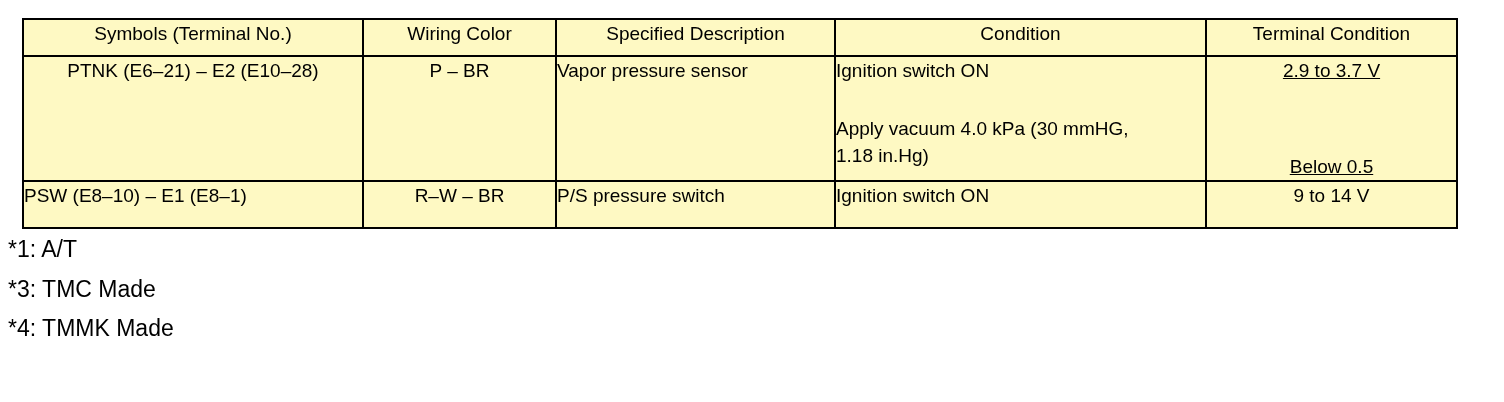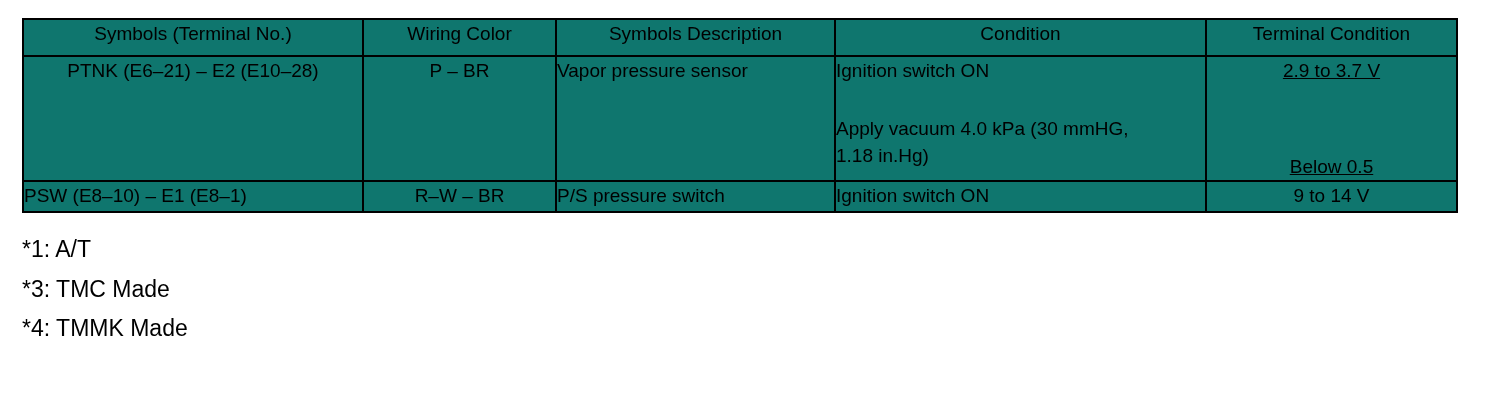--- a/index.html
+++ b/index.html
@@ -33,21 +33,21 @@
     background: #ffffff;
   }
   .spec-table td,
   .spec-table th {
     border: 2px solid #000000;
     font-weight: normal;
     font-size: 19px;
     line-height: 1.45;
     padding: 0;
     vertical-align: top;
-    background: #0f766e;
+    background: #fef9c3;
   }
 
   
   .spec-table {
     outline: 0;
   }
   .frame-top    { border-top-width: 4px; }
   .frame-bottom { border-bottom-width: 4px; }
   .frame-left   { border-left-width: 4px; }
   .frame-right  { border-right-width: 4px; }
@@ -86,32 +86,32 @@
     padding: 7px 10px 6px 10px;
   }
   .cell-spec-block {
     text-align: center;
     vertical-align: top;
     padding: 7px 8px 6px 8px;
     text-decoration: underline;
   }
 
   .row-tall { height: 113px; }
-  .row-short { height: 31px; }
+  .row-short { height: 47px; }
 
   .cond-line { display: block; white-space: nowrap; }
   .cond-gap { display: block; height: 30px; }
 
   .spec-first { display: block; }
   .spec-second { display: block; margin-top: 68px; text-align: center; }
 
   
   .footnotes {
     position: absolute;
-    left: 22px;
+    left: 8px;
     top: 230px;
     width: 600px;
   }
   .footnote {
     font-size: 23px;
     line-height: 1.72;
     white-space: nowrap;
   }
 </style>
 </head>
@@ -125,21 +125,21 @@
       <col class="col-wiring">
       <col class="col-termdesc">
       <col class="col-cond">
       <col class="col-spec">
     </colgroup>
 
     <thead>
       <tr>
         <th class="hdr-cell frame-top frame-left">Symbols (Terminal No.)</th>
         <th class="hdr-cell frame-top">Wiring Color</th>
-        <th class="hdr-cell frame-top">Symbols Description</th>
+        <th class="hdr-cell frame-top">Specified Description</th>
         <th class="hdr-cell frame-top">Condition</th>
         <th class="hdr-cell frame-top frame-right">Terminal Condition</th>
       </tr>
     </thead>
 
     <tbody>
 
       <tr class="row-tall">
         <td class="cell-center-mid frame-left">PTNK (E6–21) – E2 (E10–28)</td>
         <td class="cell-center-mid">P – BR</td>

